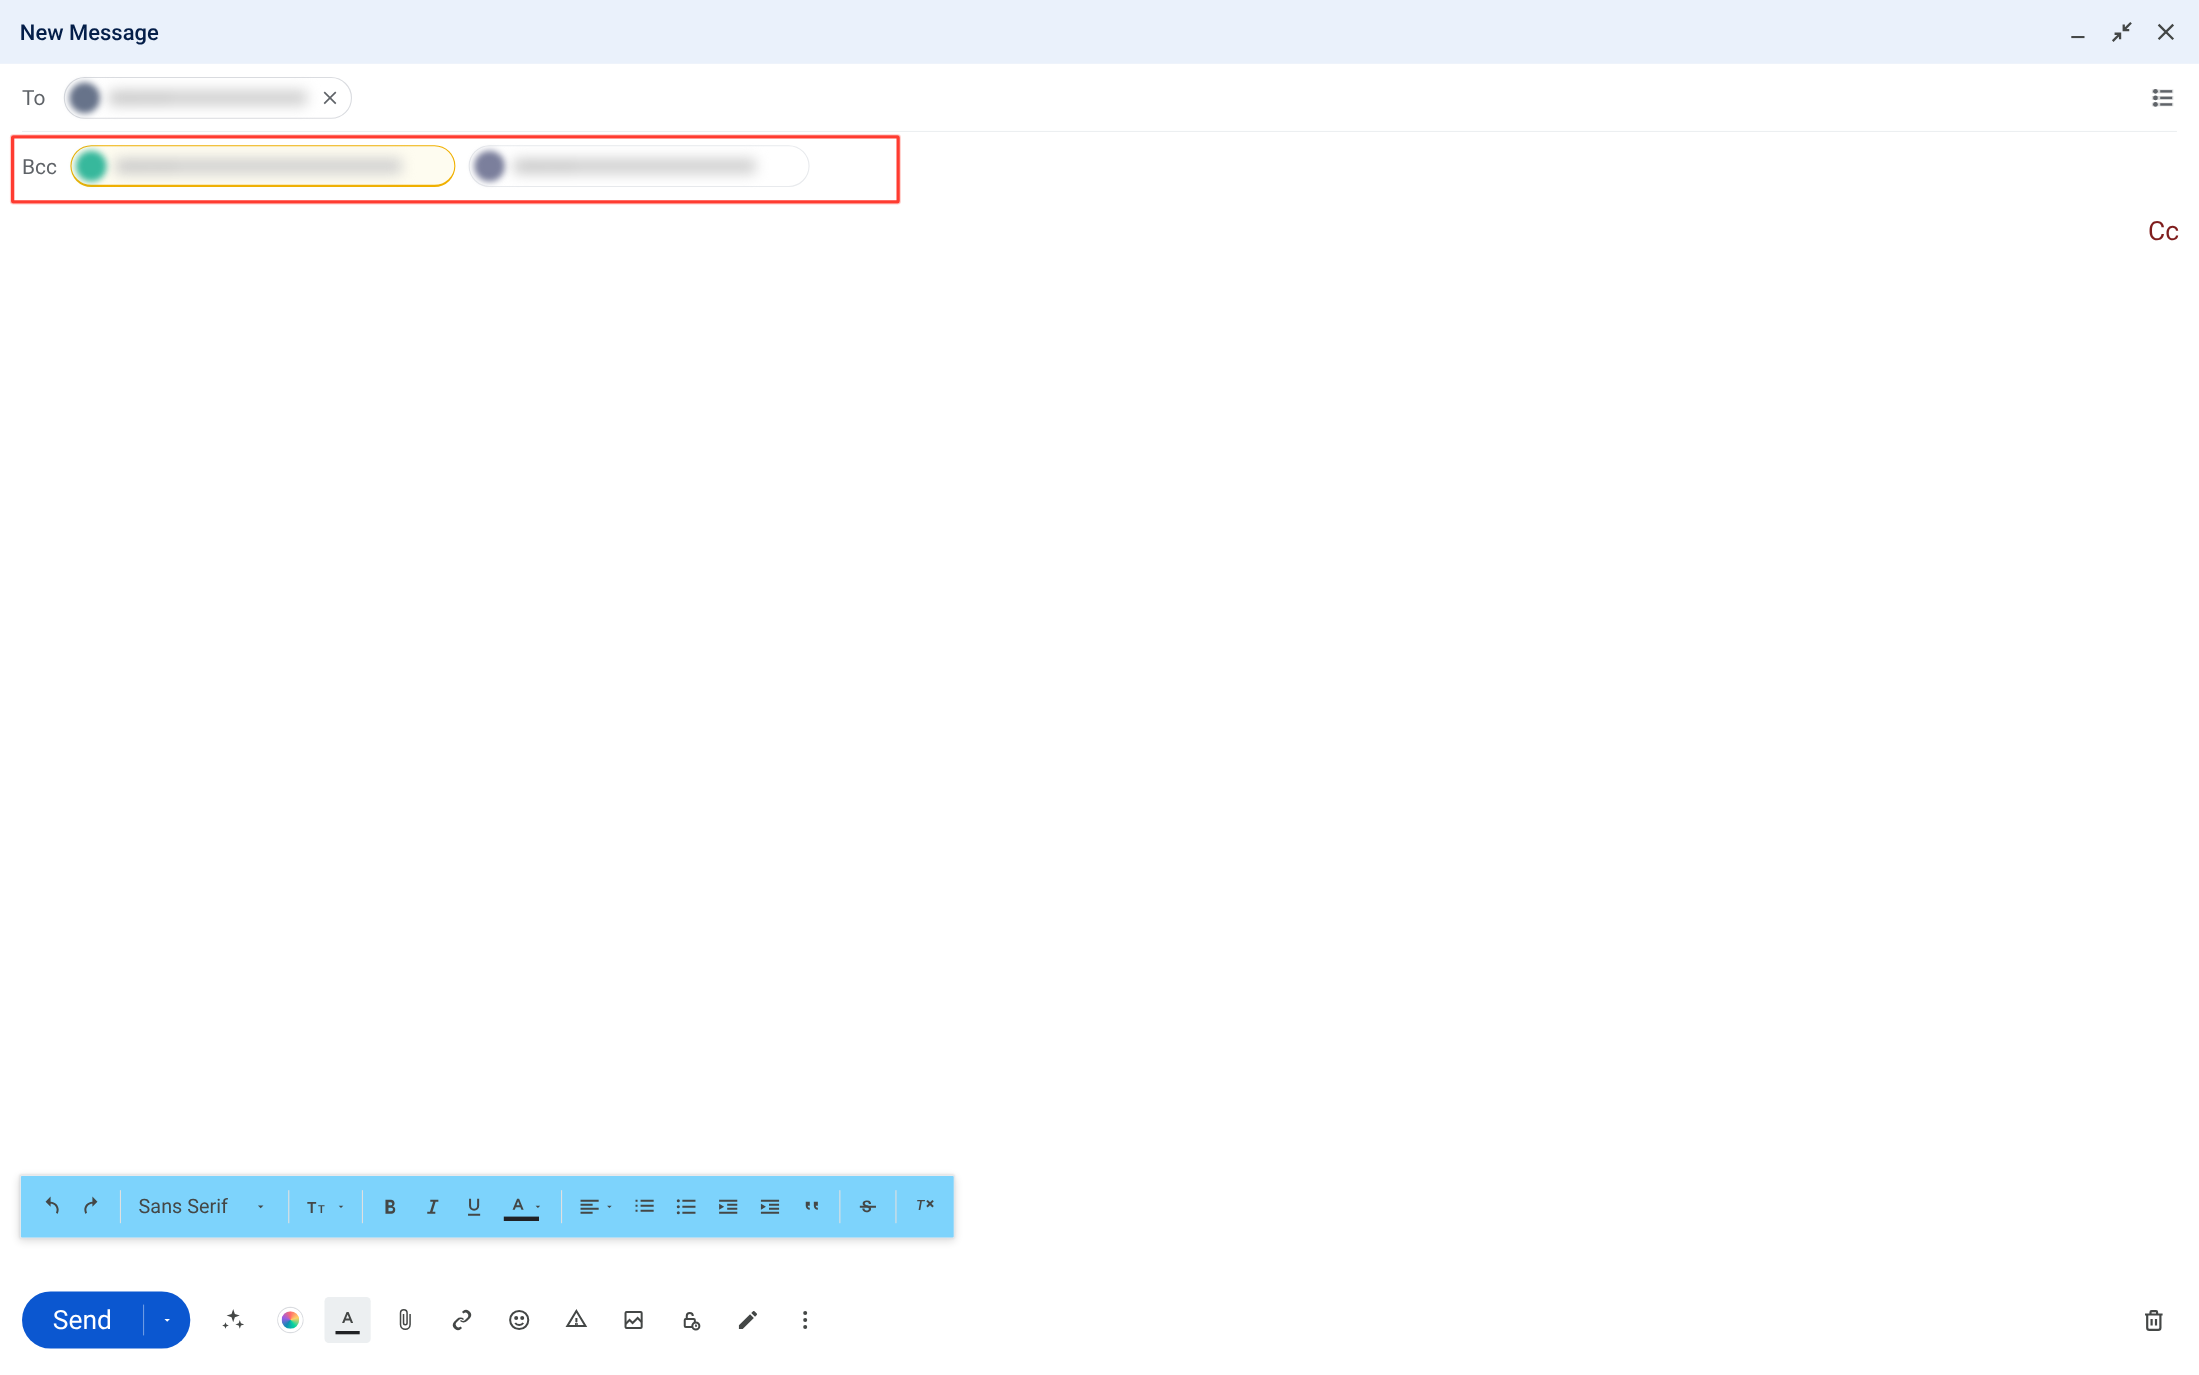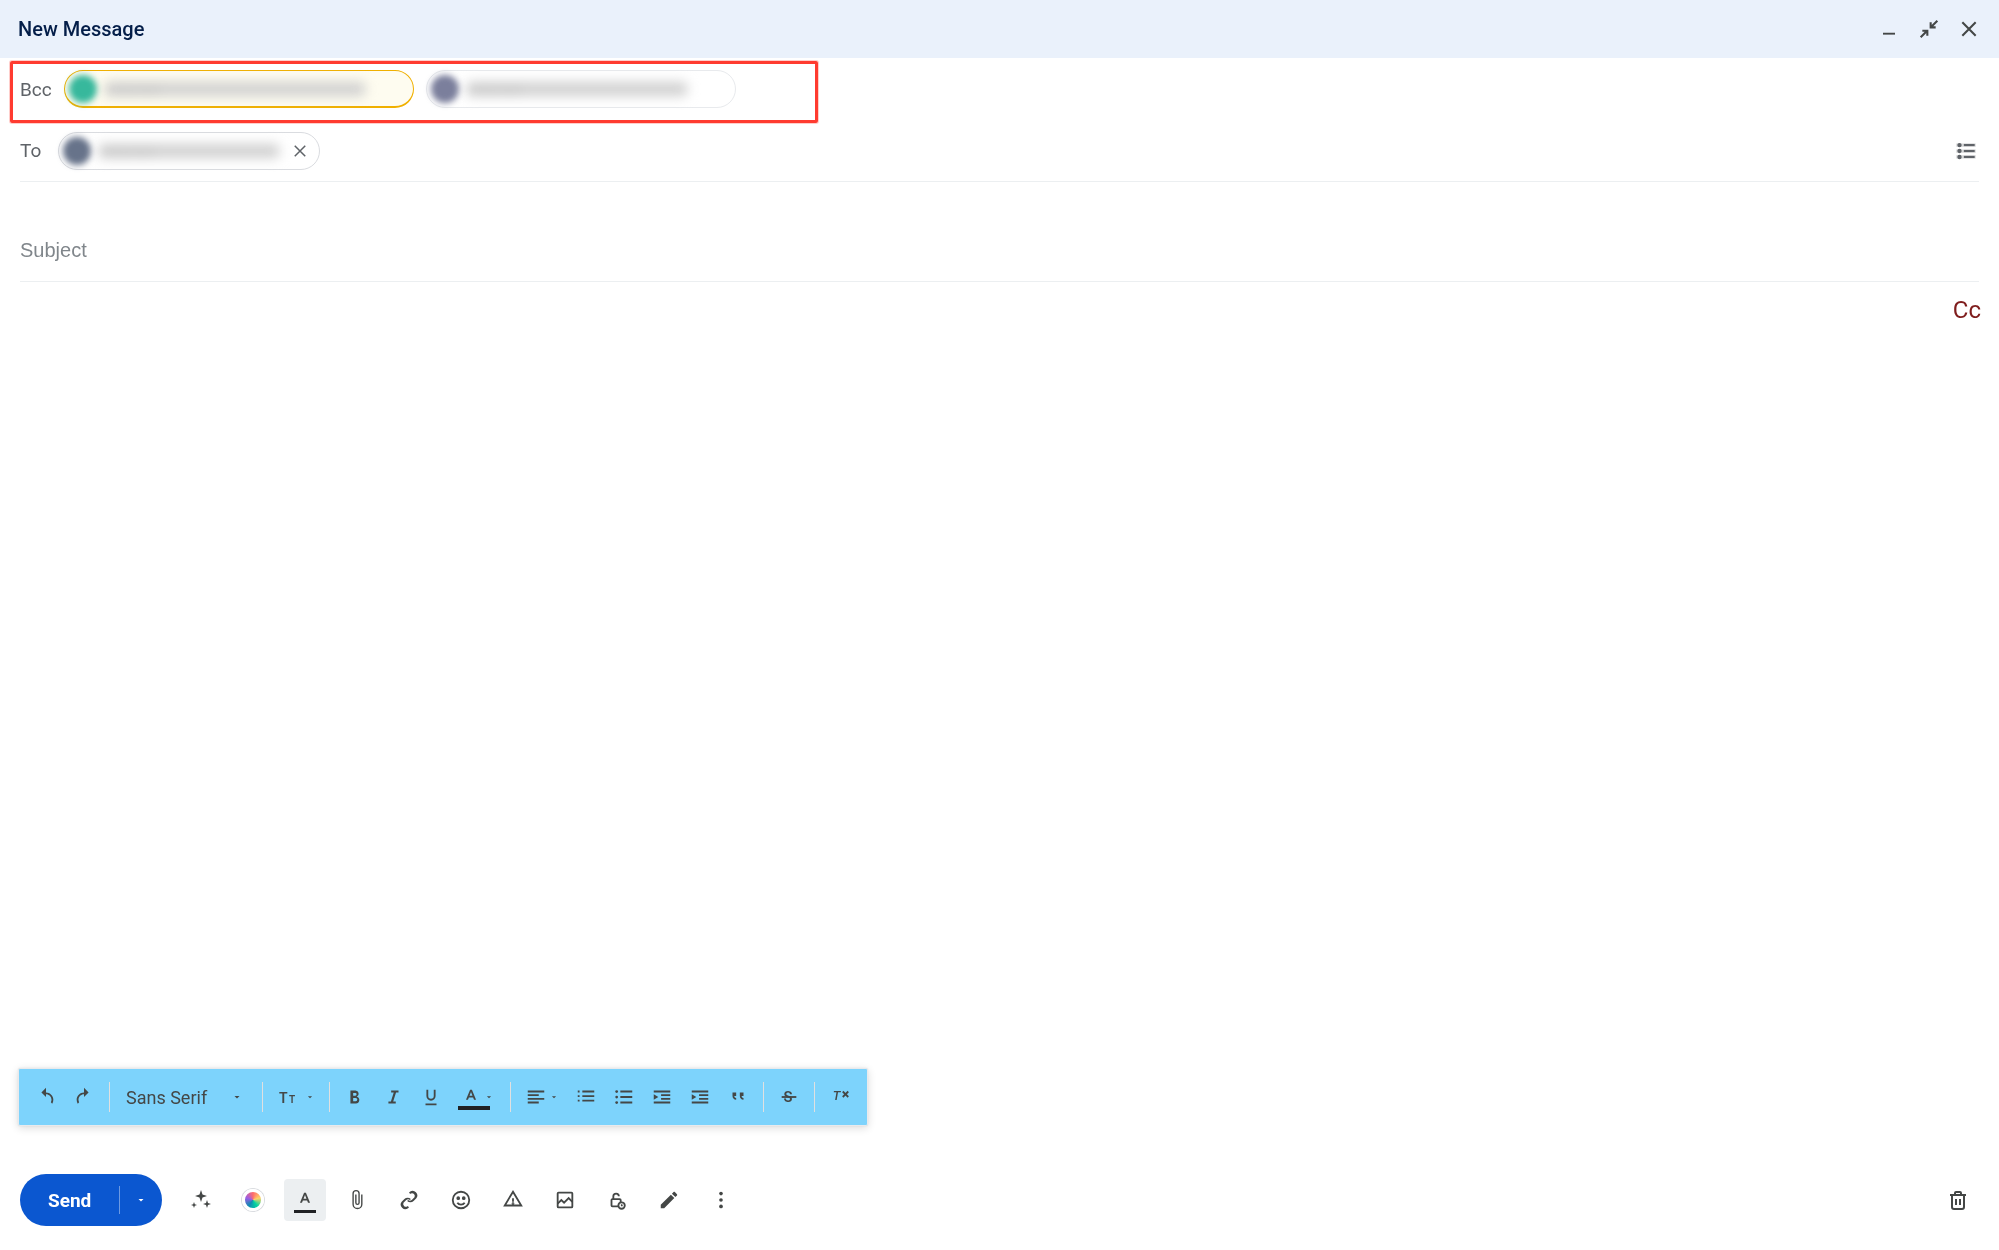--- a/index.html
+++ b/index.html
@@ -215,22 +215,22 @@
     align-items: center;
     background: #0b57d0;
     color: #fff;
     border-radius: 26px;
     overflow: hidden;
     height: 52px;
     cursor: pointer;
   }
   .send-main {
     padding: 0 28px;
-    font-size: 19px;
-    font-weight: 700;
+    font-size: 24px;
+    font-weight: 400;
     display: flex;
     align-items: center;
     height: 100%;
   }
   .send-split-divider {
     width: 1px;
     height: 28px;
     background: rgba(255,255,255,0.4);
   }
   .send-dropdown {
@@ -310,33 +310,20 @@
     </div>
     <div class="icon-btn">
       <svg width="20" height="20" viewBox="0 0 24 24">
           <path d="M4 4 L20 20 M20 4 L4 20" stroke="currentColor" stroke-width="2.5"></path>
         </svg>
     </div>
   </div>
 </div>
 
 <div class="fields">
-
-  <div class="field-row" style="border-bottom:none;">
-    <div class="bcc-highlight"></div>
-    <span class="field-label">Bcc</span>
-    <div class="contact-chip bcc-chip-highlight" style="width:350px;">
-      <div class="chip-avatar"></div>
-      <span class="chip-text" style="width:260px;">redacted</span>
-    </div>
-    <div class="contact-chip bcc-chip2" style="width:310px;">
-      <div class="chip-avatar"></div>
-      <span class="chip-text" style="width:220px;">redacted</span>
-    </div>
-  </div>
 
   <div class="field-row">
     <span class="field-label">To</span>
     <div class="contact-chip">
       <div class="chip-avatar"></div>
       <span class="chip-text">redacted</span>
       <span class="chip-remove">
         <svg width="18" height="18" viewBox="0 0 24 24">
             <path d="M5 5 L19 19 M19 5 L5 19" stroke="currentColor" stroke-width="2"></path>
           </svg>
@@ -348,25 +335,35 @@
           <circle cx="6" cy="6.5" r="2"></circle>
           <rect x="10" y="5.5" width="10" height="2"></rect>
           <circle cx="6" cy="12" r="2"></circle>
           <rect x="10" y="11" width="10" height="2"></rect>
           <circle cx="6" cy="17.5" r="2"></circle>
           <rect x="10" y="16.5" width="10" height="2"></rect>
         </svg>
     </div>
   </div>
 
+  <div class="field-row" style="border-bottom:none;">
+    <div class="bcc-highlight"></div>
+    <span class="field-label">Bcc</span>
+    <div class="contact-chip bcc-chip-highlight" style="width:350px;">
+      <div class="chip-avatar"></div>
+      <span class="chip-text" style="width:260px;">redacted</span>
+    </div>
+    <div class="contact-chip bcc-chip2" style="width:310px;">
+      <div class="chip-avatar"></div>
+      <span class="chip-text" style="width:220px;">redacted</span>
+    </div>
+  </div>
+
   <div class="cc-link">Cc</div>
 
-  <div class="subject-row">
-    <input class="subject-input" type="text" placeholder="Subject" style="">
-  </div>
 </div>
 
 <div class="compose-body"></div>
 
 <div class="format-toolbar">
   <div class="tb-btn">
     <svg width="22" height="22" viewBox="0 0 24 24" fill="currentColor">
         <path d="M12 5V2L7 7l5 5V9c3.3 0 6 2.7 6 6 0 1-.25 1.97-.7 2.8l1.46 1.46A8 8 0 0 0 20 15c0-4.42-3.58-8-8-8z"></path>
       </svg>
   </div>

